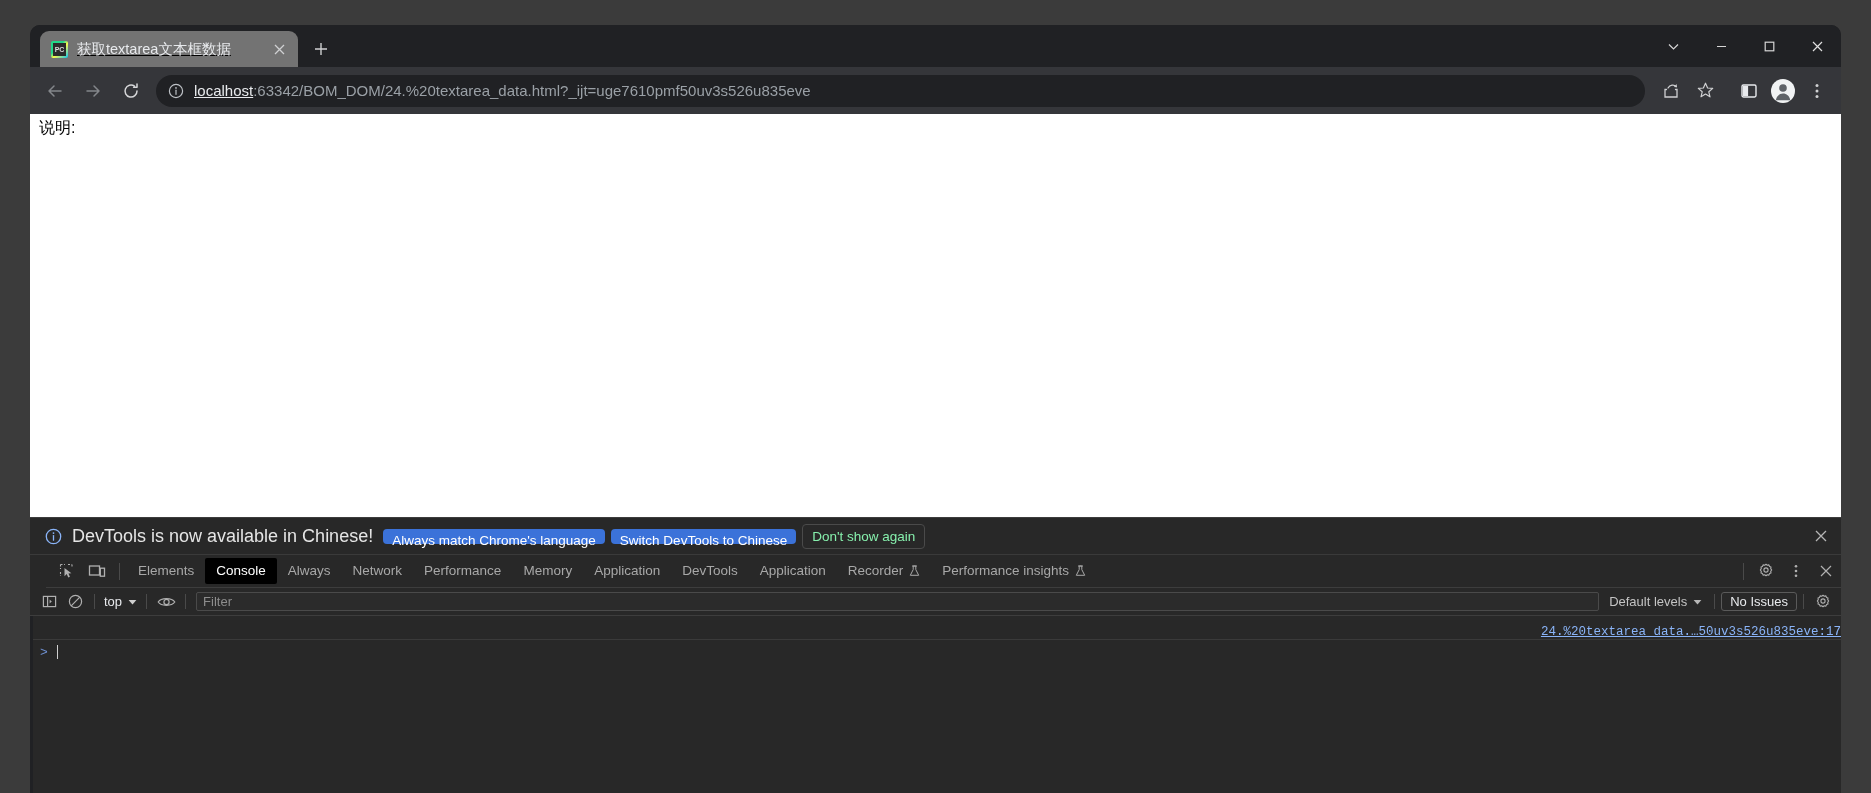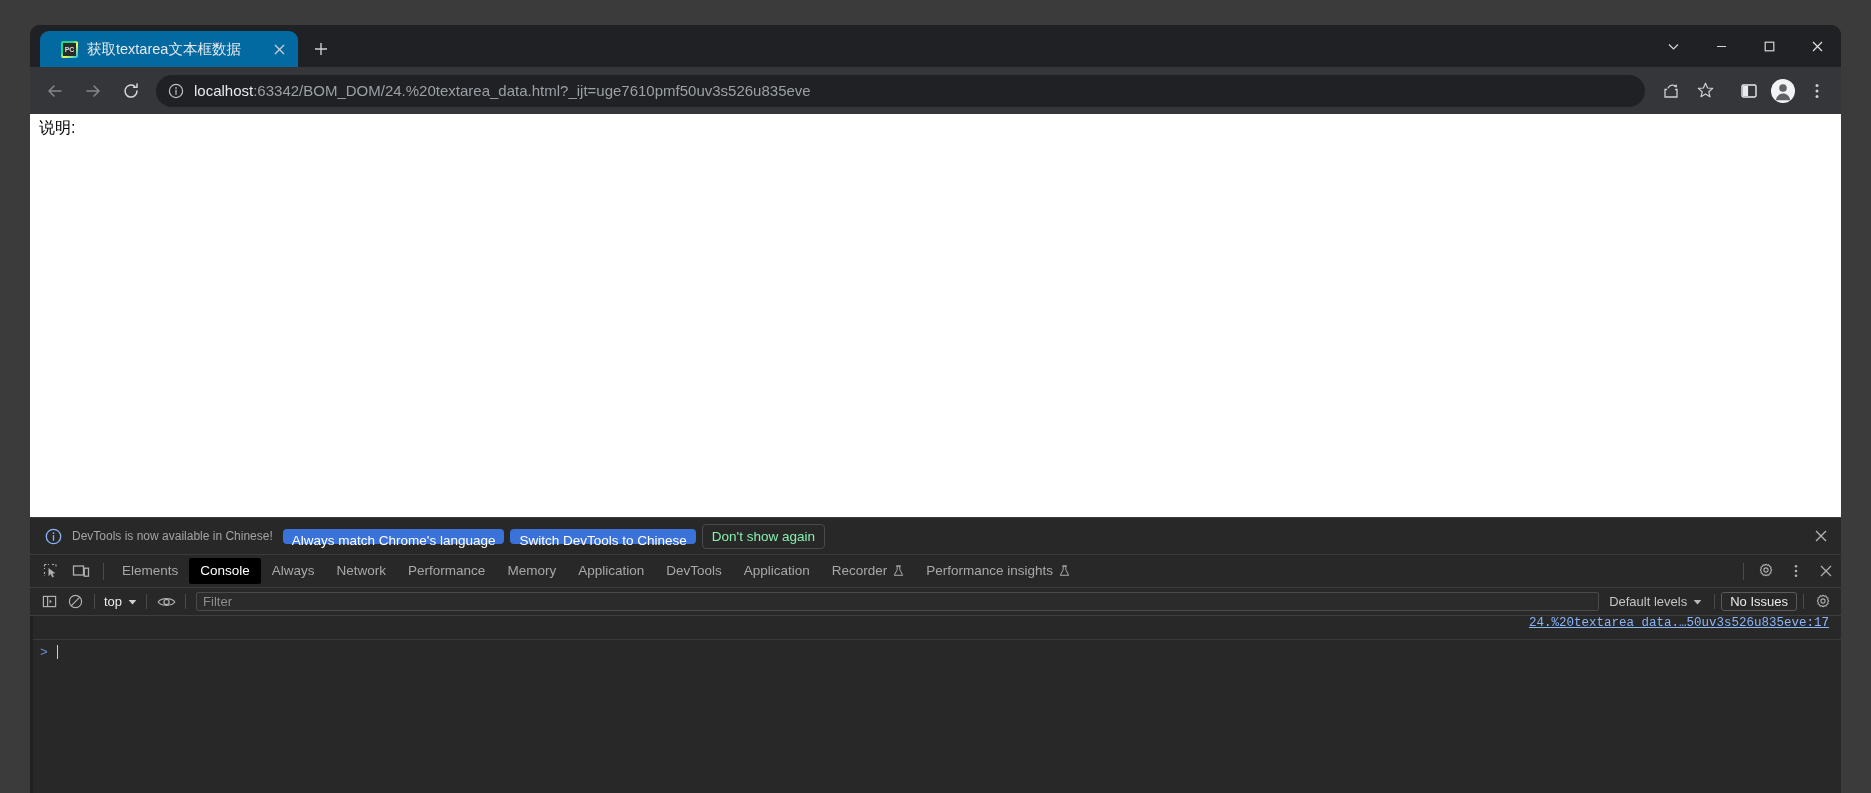--- a/index.html
+++ b/index.html
@@ -33,24 +33,25 @@
     height: 42px;
     background: #202124;
     display: flex; align-items: flex-end;
     padding-left: 10px;
     position: relative;
     flex: 0 0 auto;
   }
   .tab {
     display: flex; align-items: center;
     height: 36px; width: 258px;
-    background: #0369a1;
+    background: #737373;
     border-radius: 9px 9px 0 0;
-    padding: 0 9px 0 21px;
+    padding: 0 9px 0 11px;
     position: relative;
+    text-decoration: underline;
   }
   .tab-favicon {
     width: 17px; height: 17px;
     flex: 0 0 auto;
     border-radius: 2px;
     position: relative;
     overflow: hidden;
     background: linear-gradient(135deg,#21d789 0%, #21d789 38%, #fcf84a 55%, #07c3f2 100%);
   }
   .tab-favicon::after {
@@ -119,21 +120,21 @@
     width: 18px; height: 18px; flex: 0 0 auto;
     display:flex; align-items:center; justify-content:center;
     margin-right: 9px;
   }
   .omni-url {
     font-size: 15px;
     white-space: nowrap; overflow: hidden;
     color: #9aa0a6;
     line-height: 32px;
   }
-  .omni-url .host { color: #e8eaed; }
+  .omni-url .host { color: #e8eaed; text-decoration: underline; }
   .tb-icon {
     width: 32px; height: 32px;
     margin-left: 2px;
     display: flex; align-items: center; justify-content: center;
     border-radius: 50%;
     flex: 0 0 auto;
   }
   .tb-sep { width: 10px; flex: 0 0 auto; }
 
   
@@ -194,21 +195,21 @@
     padding: 0 6px 0 14px;
     border-bottom: 1px solid #3a3a3a;
     flex: 0 0 auto;
   }
   .dt-banner-icon {
     width: 18px; height: 18px; flex:0 0 auto;
     margin-right: 10px;
     display:flex; align-items:center; justify-content:center;
   }
   .dt-banner-text {
-    color: #a3a3a3; font-size: 12px;
+    color: #e5e5e5; font-size: 18px;
     margin-right: 10px; white-space: nowrap;
   }
   .dt-btn-primary {
     background: #3b72d9;
     color: #ffffff;
     border: none;
     border-radius: 4px;
     font-size: 13.5px;
     font-family: "Liberation Sans", sans-serif;
     padding: 4px 9px;
@@ -236,20 +237,21 @@
   }
 
   
   .dt-tabbar {
     height: 33px;
     background: #282828;
     display: flex; align-items: center;
     padding-left: 6px;
     border-bottom: 1px solid #3d3d3d;
     flex: 0 0 auto;
+    margin-left: 16px;
   }
   .dt-tool-icon {
     width: 28px; height: 26px;
     display: flex; align-items: center; justify-content: center;
     margin: 0 1px;
   }
   .dt-vsep {
     width: 1px; height: 17px; background: #4a4a4a;
     margin: 0 7px;
     flex: 0 0 auto;
@@ -326,22 +328,22 @@
   
   .dt-console {
     flex: 1 1 auto;
     background: #282828;
     position: relative;
     min-height: 0;
     display: flex; flex-direction: column;
   }
   .console-msg-row {
     height: 24px;
-    display: flex; align-items: flex-start; justify-content: flex-end;
-    padding-right: 12px;
+    display: flex; align-items: flex-end; justify-content: flex-end;
+    padding-right: 0;
     border-bottom: 1px solid #3a3a3a;
     flex: 0 0 auto;
   }
   .console-link {
     color: #8ab4f8;
     font-family: "Liberation Mono", monospace;
     font-size: 12.5px;
     text-decoration: underline;
     white-space: nowrap;
   }

